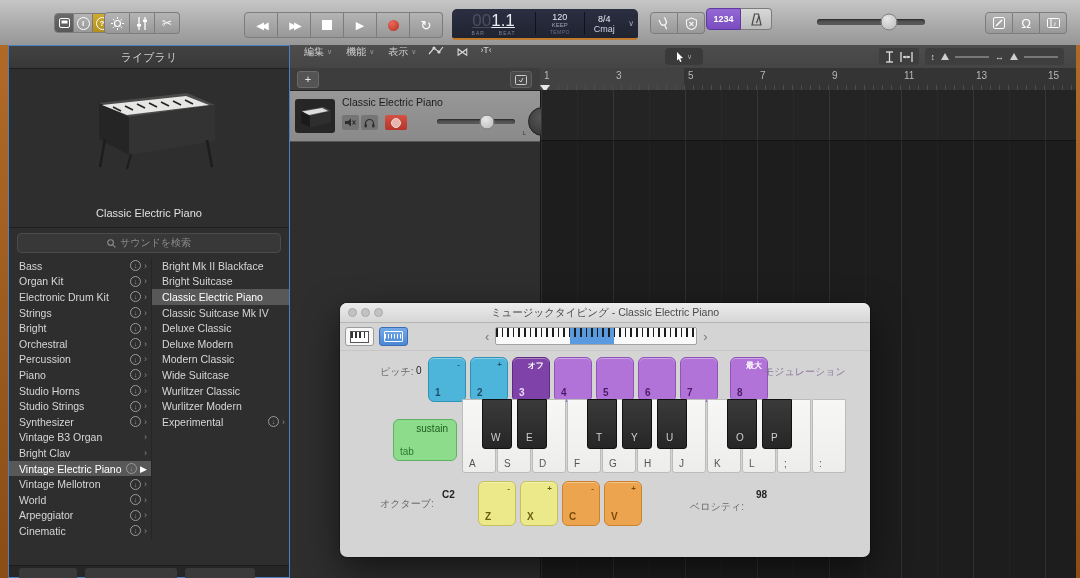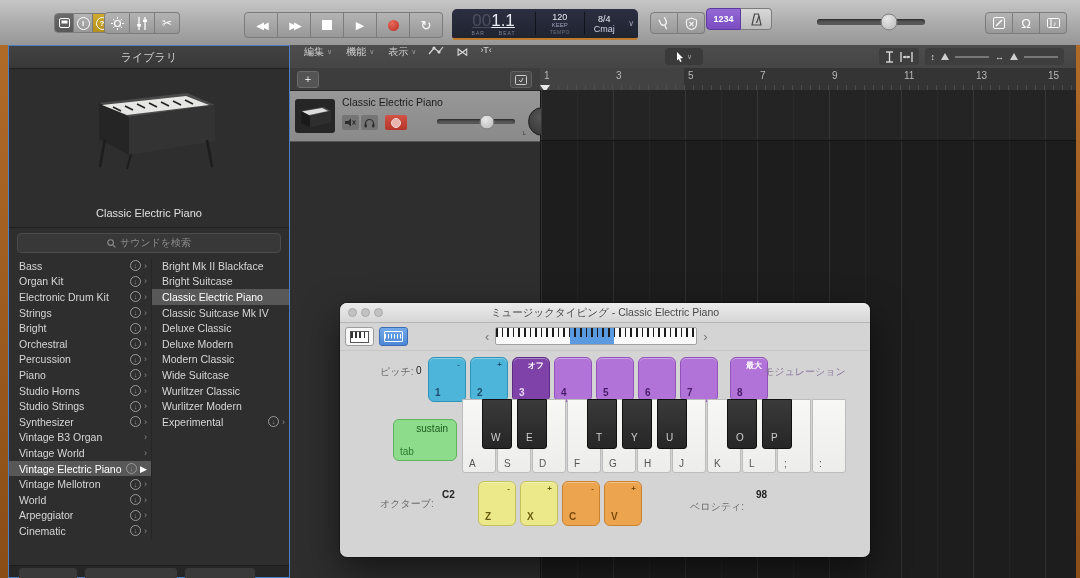--- a/index.html
+++ b/index.html
@@ -400,21 +400,21 @@
         <div class="lib-row">
           <span class="lbl">Synthesizer</span>
           <span class="dlicon">↓</span>
           <span class="chev">›</span>
         </div>
         <div class="lib-row">
           <span class="lbl">Vintage B3 Organ</span>
           <span class="chev">›</span>
         </div>
         <div class="lib-row">
-          <span class="lbl">Vintage World</span>
+          <span class="lbl">Bright Clav</span>
           <span class="chev">›</span>
         </div>
         <div class="lib-row sel">
           <span class="lbl">Vintage Electric Piano</span>
           <span class="dlicon">↓</span>
           <span class="chev">▶</span>
         </div>
         <div class="lib-row">
           <span class="lbl">Vintage Mellotron</span>
           <span class="dlicon">↓</span>

